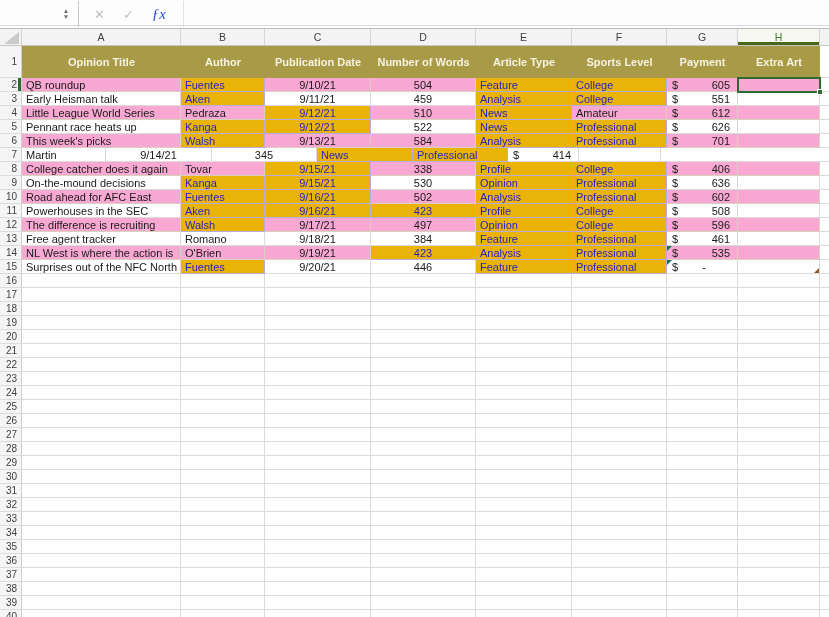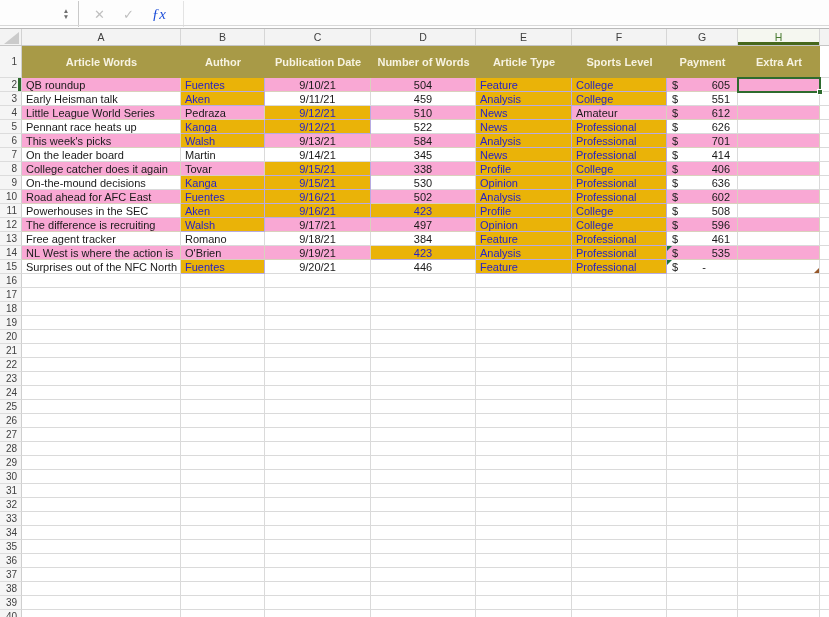--- a/index.html
+++ b/index.html
@@ -101,21 +101,21 @@
       <div class="colh wD">D</div>
       <div class="colh wE">E</div>
       <div class="colh wF">F</div>
       <div class="colh wG">G</div>
       <div class="colh wH sel">H</div>
       <div class="colh sliver"></div>
     </div>
   <div id="sheet-body">
       <div class="row r1">
         <div class="rowh">1</div>
-        <div class="cell olive wA">Article Words</div>
+        <div class="cell olive wA">Opinion Title</div>
         <div class="cell olive wB">Author</div>
         <div class="cell olive wC">Publication Date</div>
         <div class="cell olive wD">Number of Words</div>
         <div class="cell olive wE">Article Type</div>
         <div class="cell olive wF">Sports Level</div>
         <div class="cell olive wG">Payment</div>
         <div class="cell olive wH">Extra Art</div>
         <div class="cell sliver"></div>
       </div>
       <div class="row">
@@ -188,21 +188,20 @@
         <div class="cell wF band l dup">Professional</div>
         <div class="cell wG pay band">
           <div class="cur">$</div>
           <div class="amt">701</div>
         </div>
         <div class="cell wH band"></div>
         <div class="cell sliver"></div>
       </div>
       <div class="row">
         <div class="rowh">7</div>
-        <div class="cell wA l">On the leader board</div>
         <div class="cell wB l">Martin</div>
         <div class="cell wC c">9/14/21</div>
         <div class="cell wD c">345</div>
         <div class="cell wE l dup">News</div>
         <div class="cell wF l dup">Professional</div>
         <div class="cell wG pay">
           <div class="cur">$</div>
           <div class="amt">414</div>
         </div>
         <div class="cell wH"></div>

